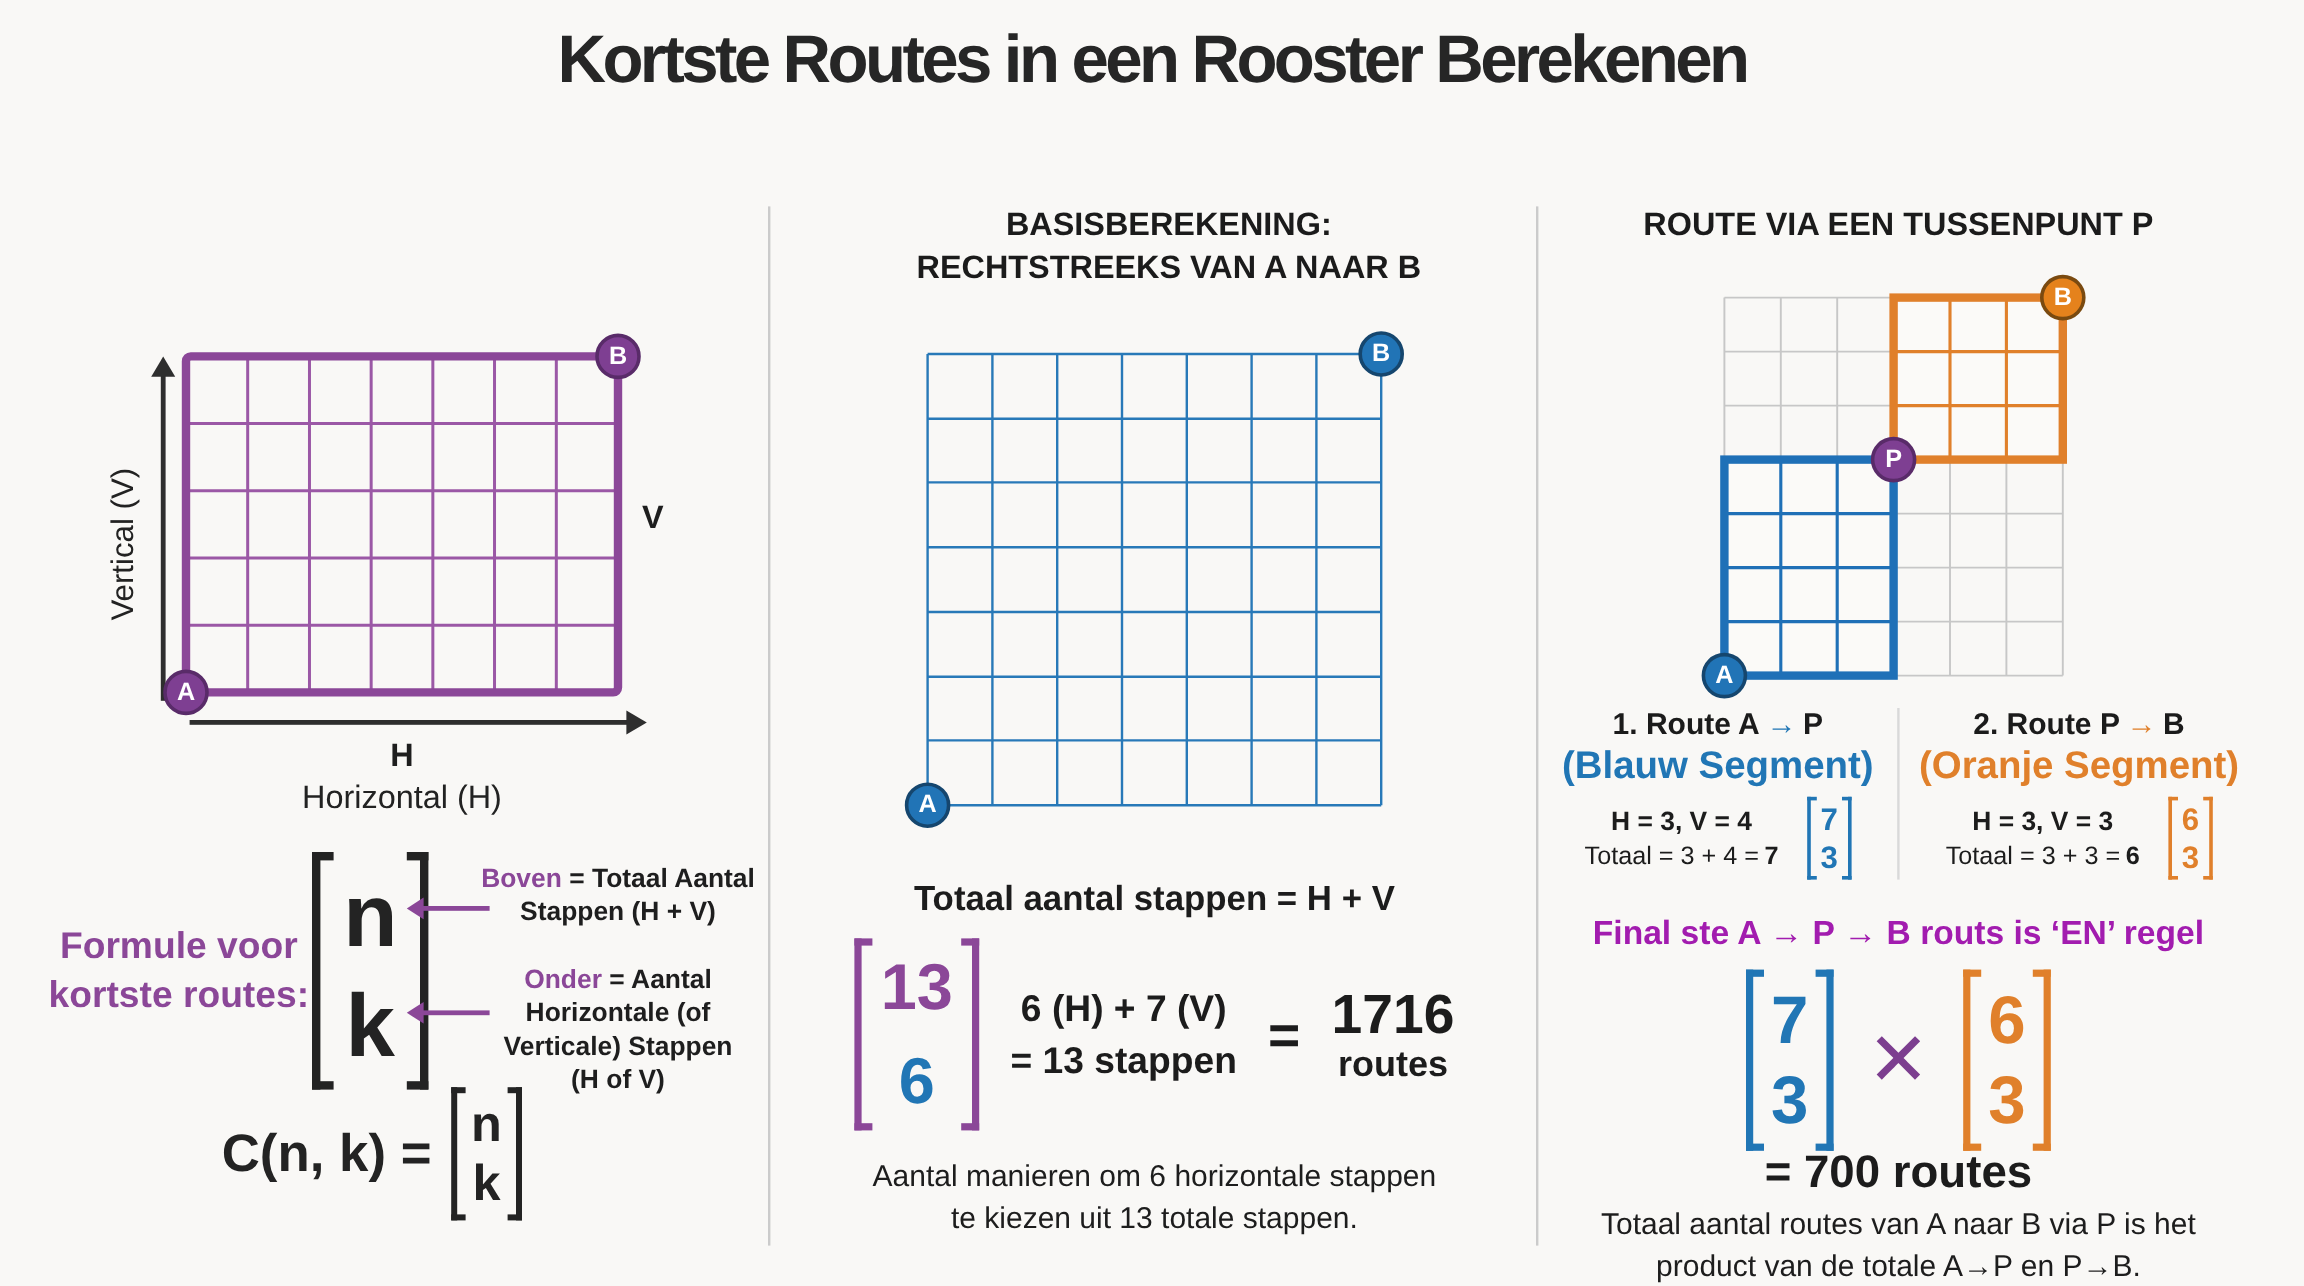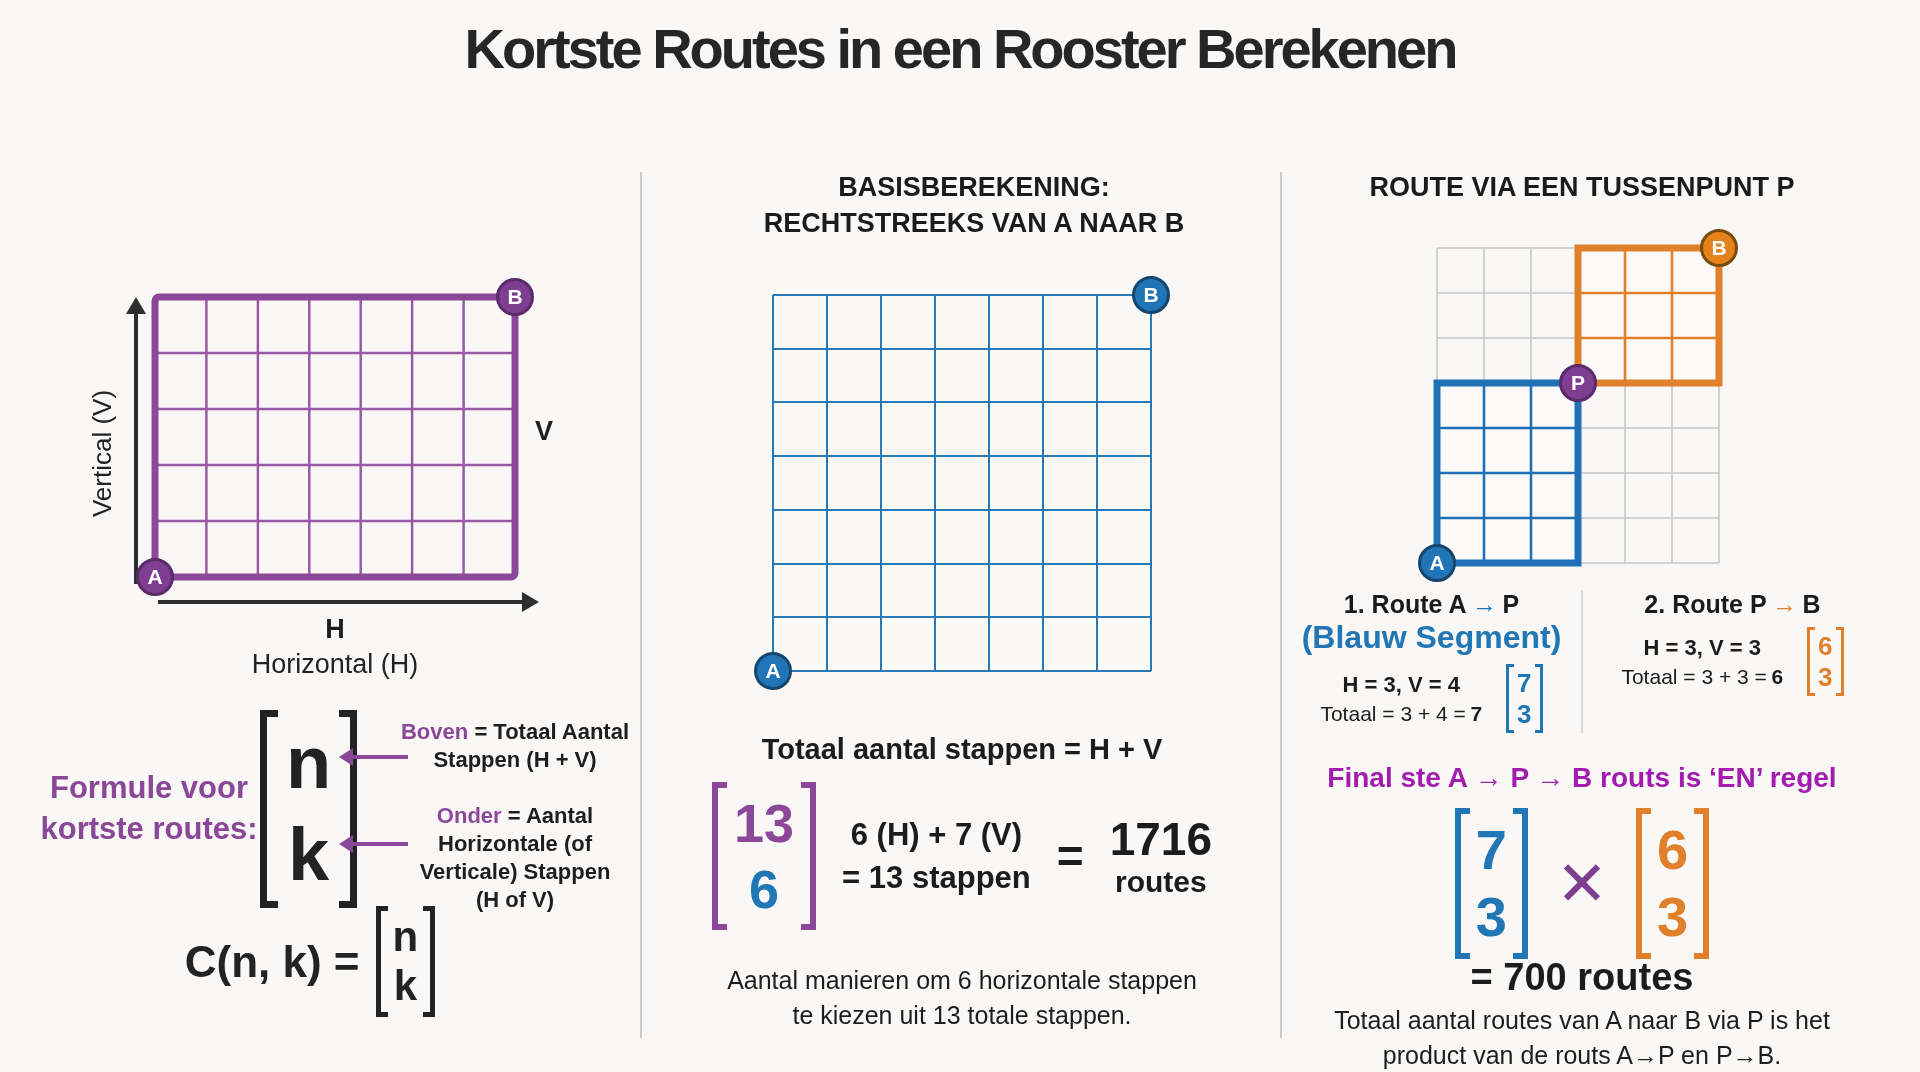--- a/index.html
+++ b/index.html
@@ -45,21 +45,21 @@
   .vec span{line-height:1;}
 
   .vec-nk{padding:16px 26px;gap:18px;color:#232323;}
   .vec-nk::before,.vec-nk::after{width:18px;border-width:7px;}
   .vec-nk span{font-size:74px;font-weight:800;}
 
   .vec-cnk{padding:10px 17px;gap:7px;color:#232323;}
   .vec-cnk::before,.vec-cnk::after{width:12px;border-width:5px;}
   .vec-cnk span{font-size:42px;font-weight:800;}
 
-  .vec-calc{padding:14px 22px;gap:12px;color:#8b4798;}
+  .vec-calc{padding:14px 22px;gap:24px;color:#8b4798;}
   .vec-calc::before,.vec-calc::after{width:15px;border-width:6px;}
   .vec-calc span{font-size:54px;font-weight:800;}
 
   .vec-xl{padding:14px 21px;gap:11px;}
   .vec-xl::before,.vec-xl::after{width:15px;border-width:6px;}
   .vec-xl span{font-size:56px;font-weight:800;}
 
   .vec-sm{padding:6px 11px;gap:5px;}
   .vec-sm::before,.vec-sm::after{width:8px;border-width:3.5px;}
   .vec-sm span{font-size:26px;font-weight:800;}
@@ -336,20 +336,21 @@
             <span>7</span>
             <span>3</span>
           </div>
         </div>
       </div>
 
       <div class="routes-col">
         <div class="route-title">
           <span>2. Route P</span><span class="arr c-orange">→</span><span>B</span>
         </div>
+        <div class="route-sub c-orange">(Oranje Segment)</div>
         <div class="route-calc">
           <div>
             <div class="route-hv">H = 3, V = 3</div>
             <div class="route-total">
               <span>Totaal = 3 + 3 =</span><b>6</b>
             </div>
           </div>
           <div class="vec vec-sm c-orange">
             <span>6</span>
             <span>3</span>
@@ -369,17 +370,17 @@
       <div class="vec vec-xl c-orange">
         <span>6</span>
         <span>3</span>
       </div>
     </div>
 
     <div class="final-result">= 700 routes</div>
 
     <div class="footnote">
       <div>Totaal aantal routes van A naar B via P is het</div>
-      <div>product van de routs A→P en P→B.</div>
+      <div>product van de totale A→P en P→B.</div>
     </div>
   </div>
 
 </div>
 
 </body></html>

